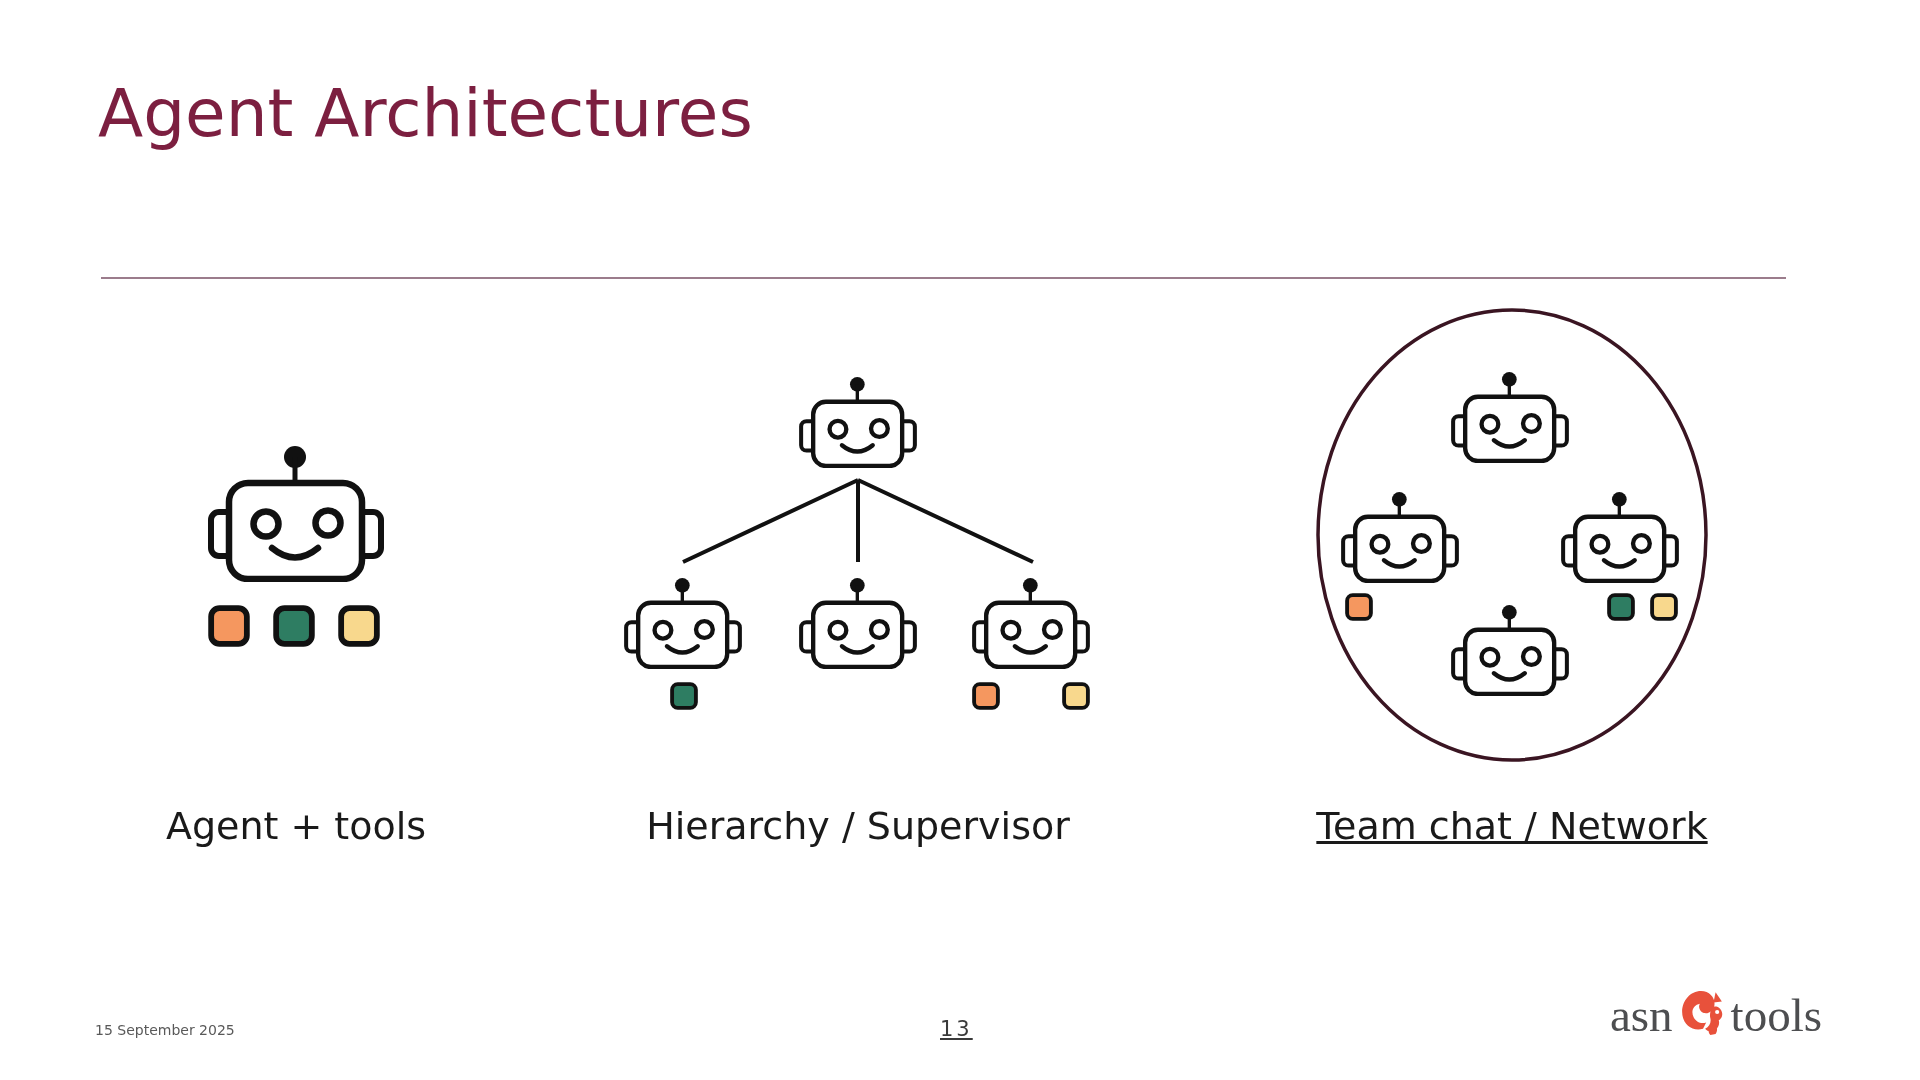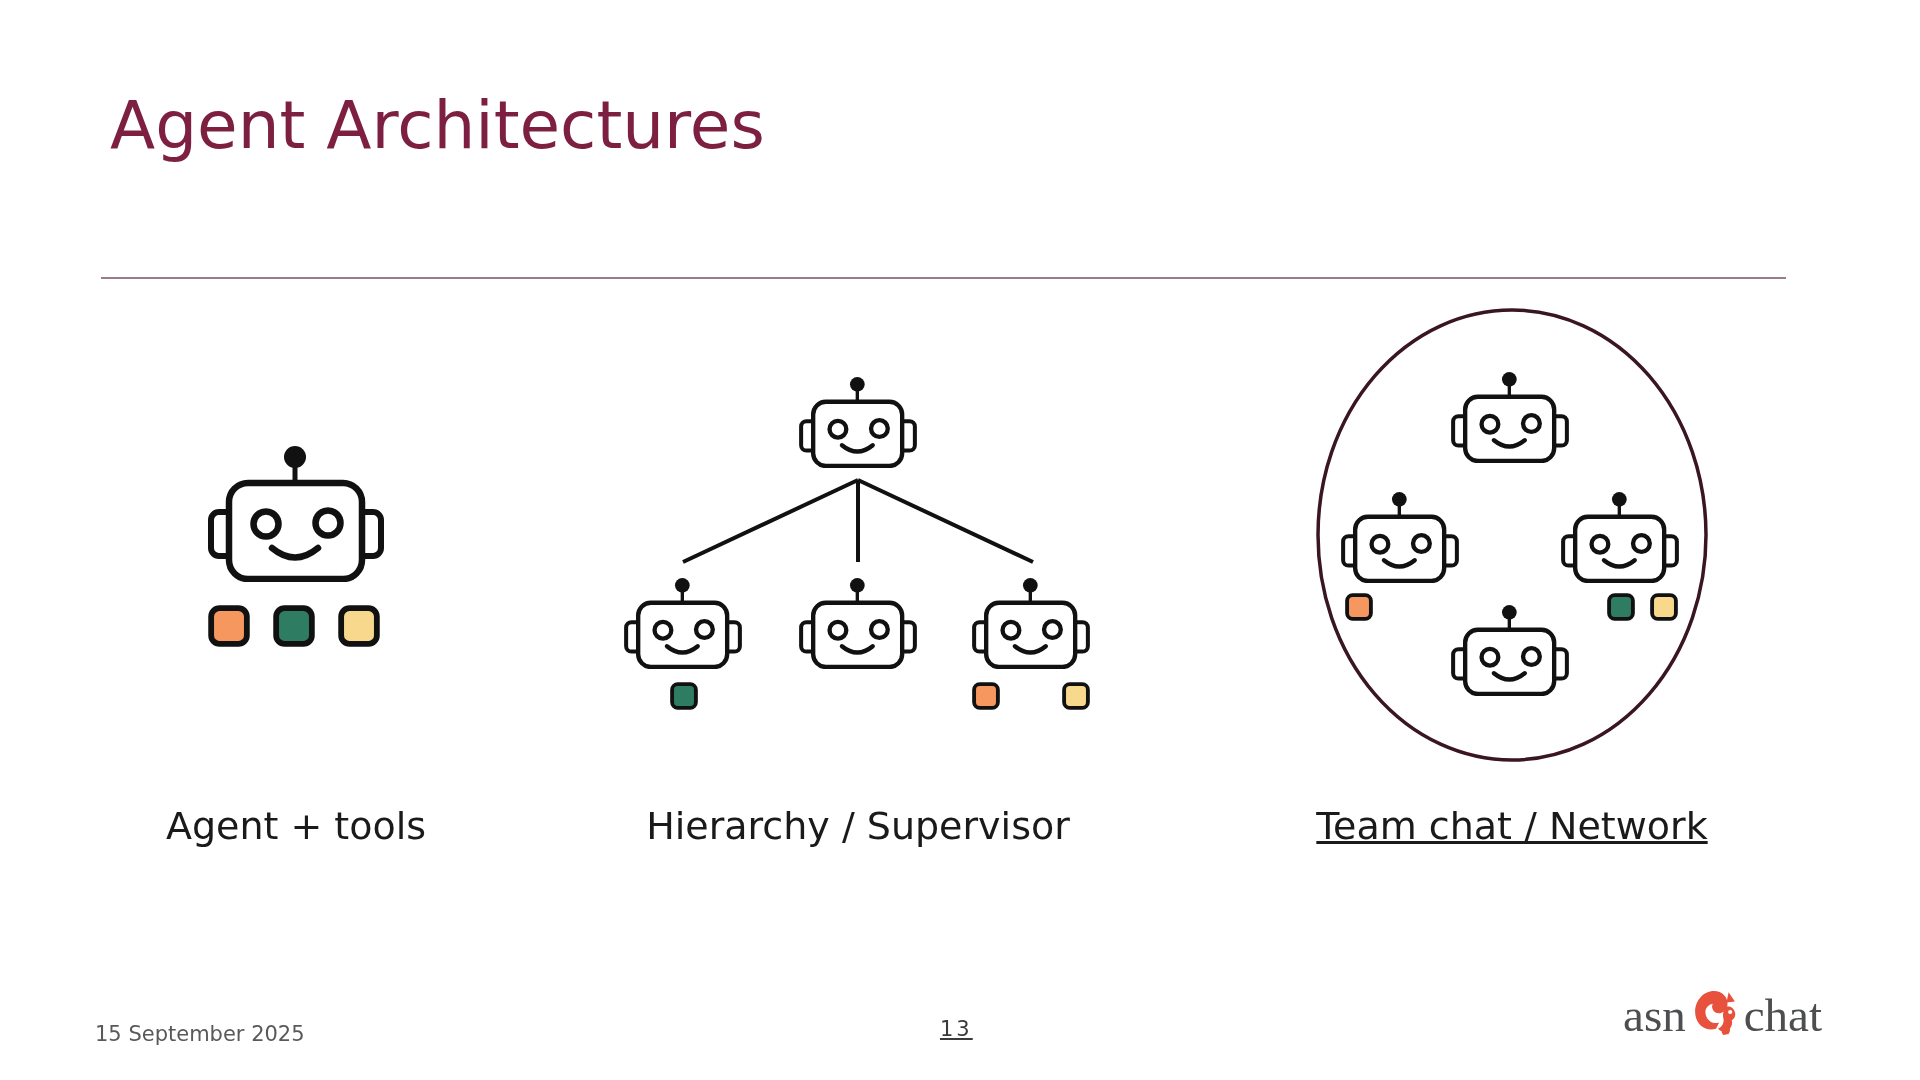--- a/index.html
+++ b/index.html
@@ -12,21 +12,21 @@
     overflow: hidden;
   }
   .title {
     position: absolute;
     left: 98px;
     top: 78px;
     font-size: 66px;
     font-weight: 400;
     color: var(--title, #7C1F40);
     letter-spacing: 0px;
-    margin: 12px;
+    margin: 0;
     line-height: 1.1;
   }
   .divider {
     position: absolute;
     left: 101px;
     top: 277px;
     width: 1685px;
     height: 2px;
     background: var(--divider, #9B7C8C);
   }
@@ -43,21 +43,21 @@
     color: #1a1a1a;
     white-space: nowrap;
   }
   .label-1 { left: 296px; }
   .label-2 { left: 858px; }
   .label-3 { left: 1512px; text-decoration: underline; }
   .footer-date {
     position: absolute;
     left: 95px;
     top: 1022px;
-    font-size: 21px;
+    font-size: 14px;
     color: var(--footer_text, #595959);
   }
   .page-number {
     position: absolute;
     left: 940px;
     top: 1017px;
     font-size: 21px;
     letter-spacing: 3px;
     color: var(--page_text, #3A3A3A);
     text-decoration: underline;
@@ -140,16 +140,16 @@
 
   <div class="logo">
     <span>asn</span>
     <svg class="squirrel" viewBox="0 0 44 48">
       <path fill="var(--logo_red)" d="M23 40 C12 43 3 35 3 24 C3 13 11 4 21 4 C29 4 34 10 34 16 C34 22 29 26 24 25 C20 24 18 19 20 16 C14 17 11 23 14 29 C16 33 21 36 26 34 Z"></path>
       <path fill="var(--logo_red)" d="M33 19 C36 18 40 20 41 24 C42 27 41 30 38 32 C39 35 38 39 35 41 C32 43 27 43 25 40 C29 38 31 34 30 30 C29 26 30 22 33 19 Z"></path>
       <path fill="var(--logo_red)" d="M33 15 L35 5 L41 14 Z"></path>
       <path fill="var(--logo_red)" d="M30 46 C27 43 28 38 32 37 C36 36 38 41 35 45 Z"></path>
       <circle cx="36.5" cy="24" r="2" fill="#ffffff"></circle>
     </svg>
-    <span>chat</span>
+    <span>tools</span>
   </div>
 
 </div>
 
 </body></html>

